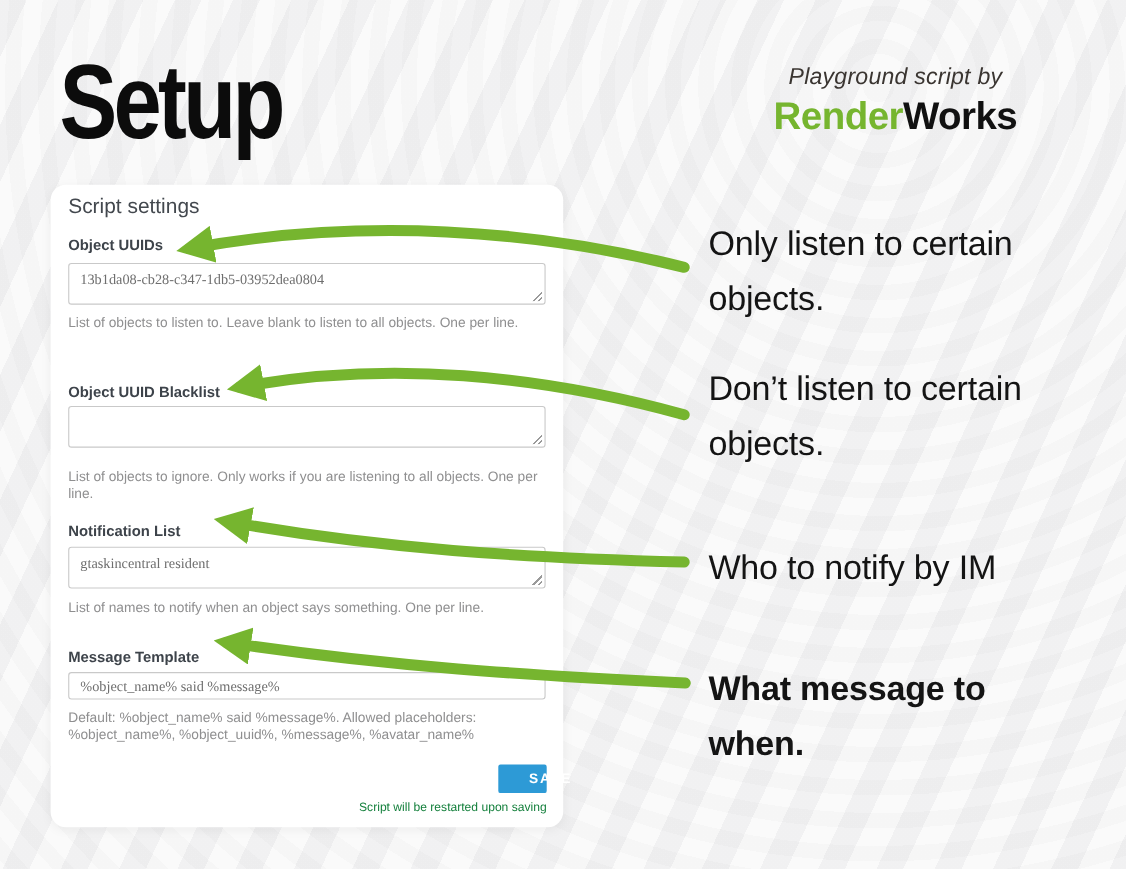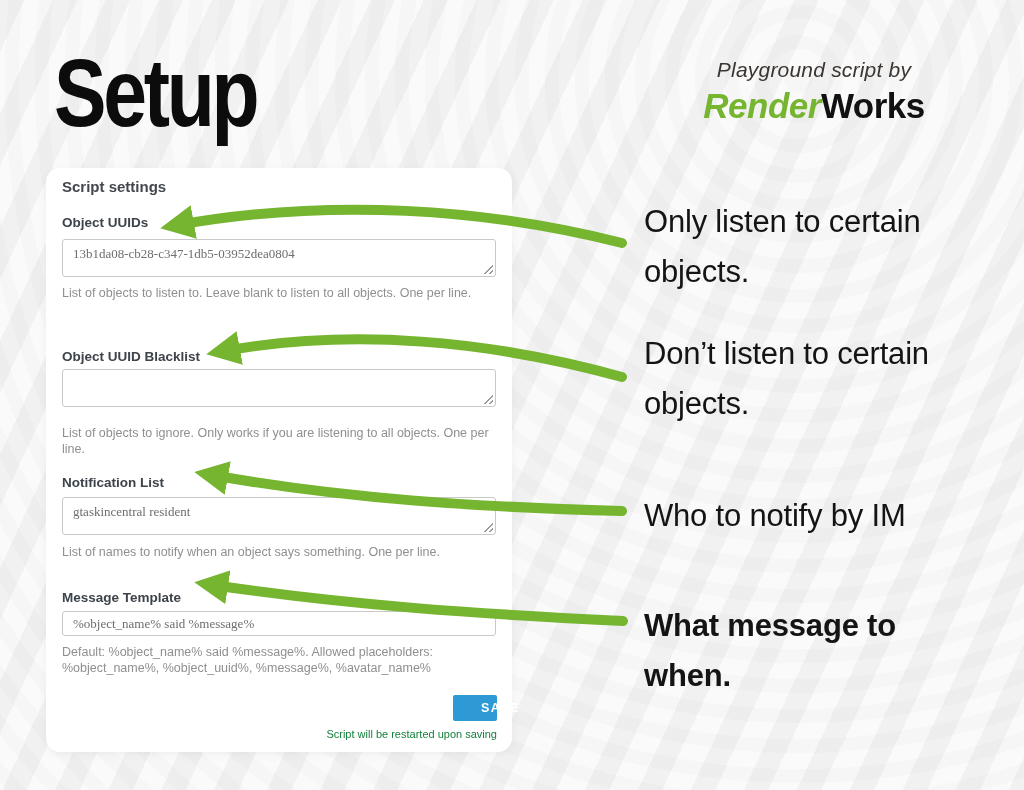--- a/index.html
+++ b/index.html
@@ -18,31 +18,31 @@
     position:absolute; left:54px; top:44px;
     font-size:96px; line-height:98px; font-weight:900; color:#0c0c0c;
     letter-spacing:-4px; transform:scaleX(0.82); transform-origin:left top;
     white-space:nowrap;
   }
 
   
   .branding { position:absolute; top:58px; right:60px; width:300px; text-align:center; }
   .brand-tagline { font-style:italic; font-size:21px; color:#3a3531; letter-spacing:0.2px; }
   .brand-name { margin-top:4px; font-size:35px; font-weight:bold; letter-spacing:-0.5px; color:#111; }
-  .brand-name .green { color:#76b52f;font-style:italic; }
+  .brand-name .green { color:#76b52f; }
 
   
   .panel {
     position:absolute; left:46px; top:168px; width:466px; height:584px;
     background:#ffffff; border-radius:14px;
     box-shadow:0 2px 10px rgba(0,0,0,0.05);
   }
   .panel-heading {
     position:absolute; left:16px; top:10px;
-    font-size:15px; font-weight:bold; color:#43484e;text-align:right;
+    font-size:19px; font-weight:normal; color:#43484e;text-align:right;
   }
   .field-label {
     position:absolute; left:16px;
     font-size:13.5px; font-weight:bold; color:#3d434a;
   }
   .ta-wrap { position:absolute; left:16px; width:434px; }
   .ta-wrap textarea, .ta-wrap input {
     width:100%; border:1px solid #c9c9c9; border-radius:3px; background:#fff;
     font-family:Liberation Serif, serif; font-size:13px; color:#6e6e6e;
     padding:5px 10px; resize:none; outline:none; display:block;

